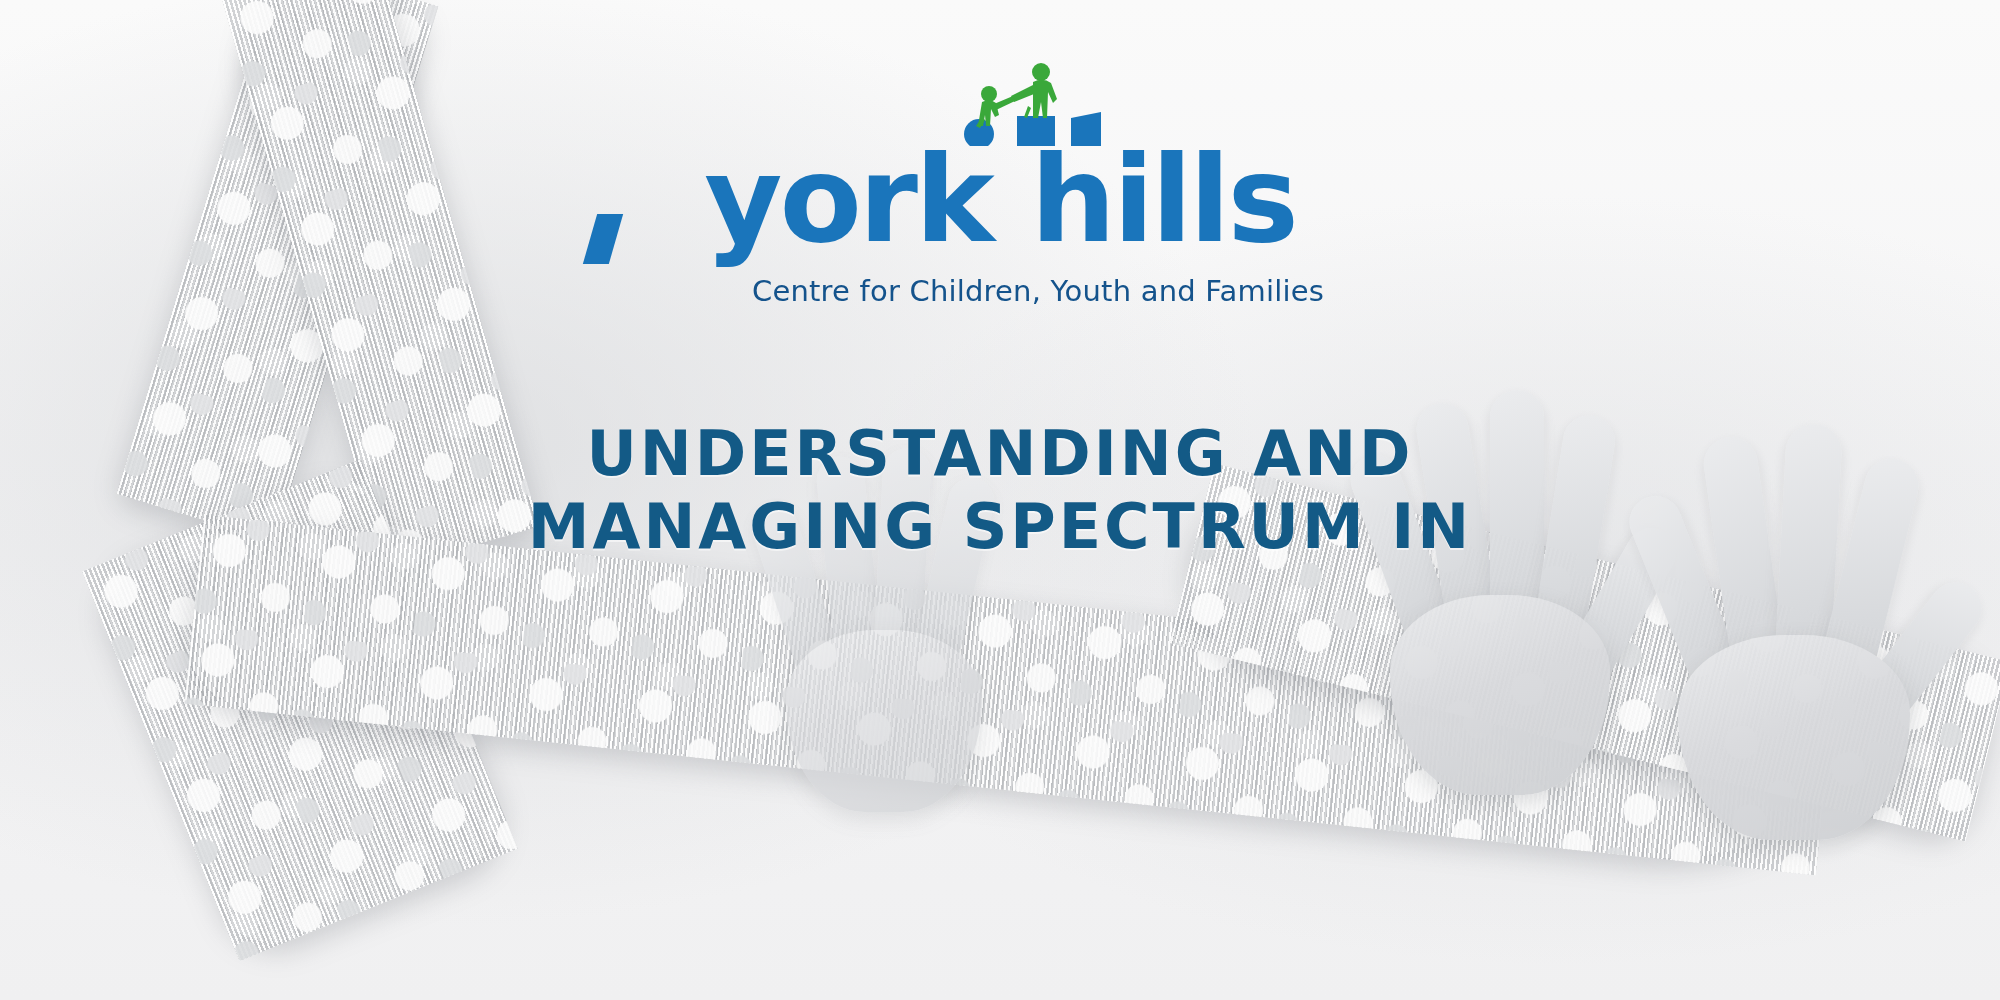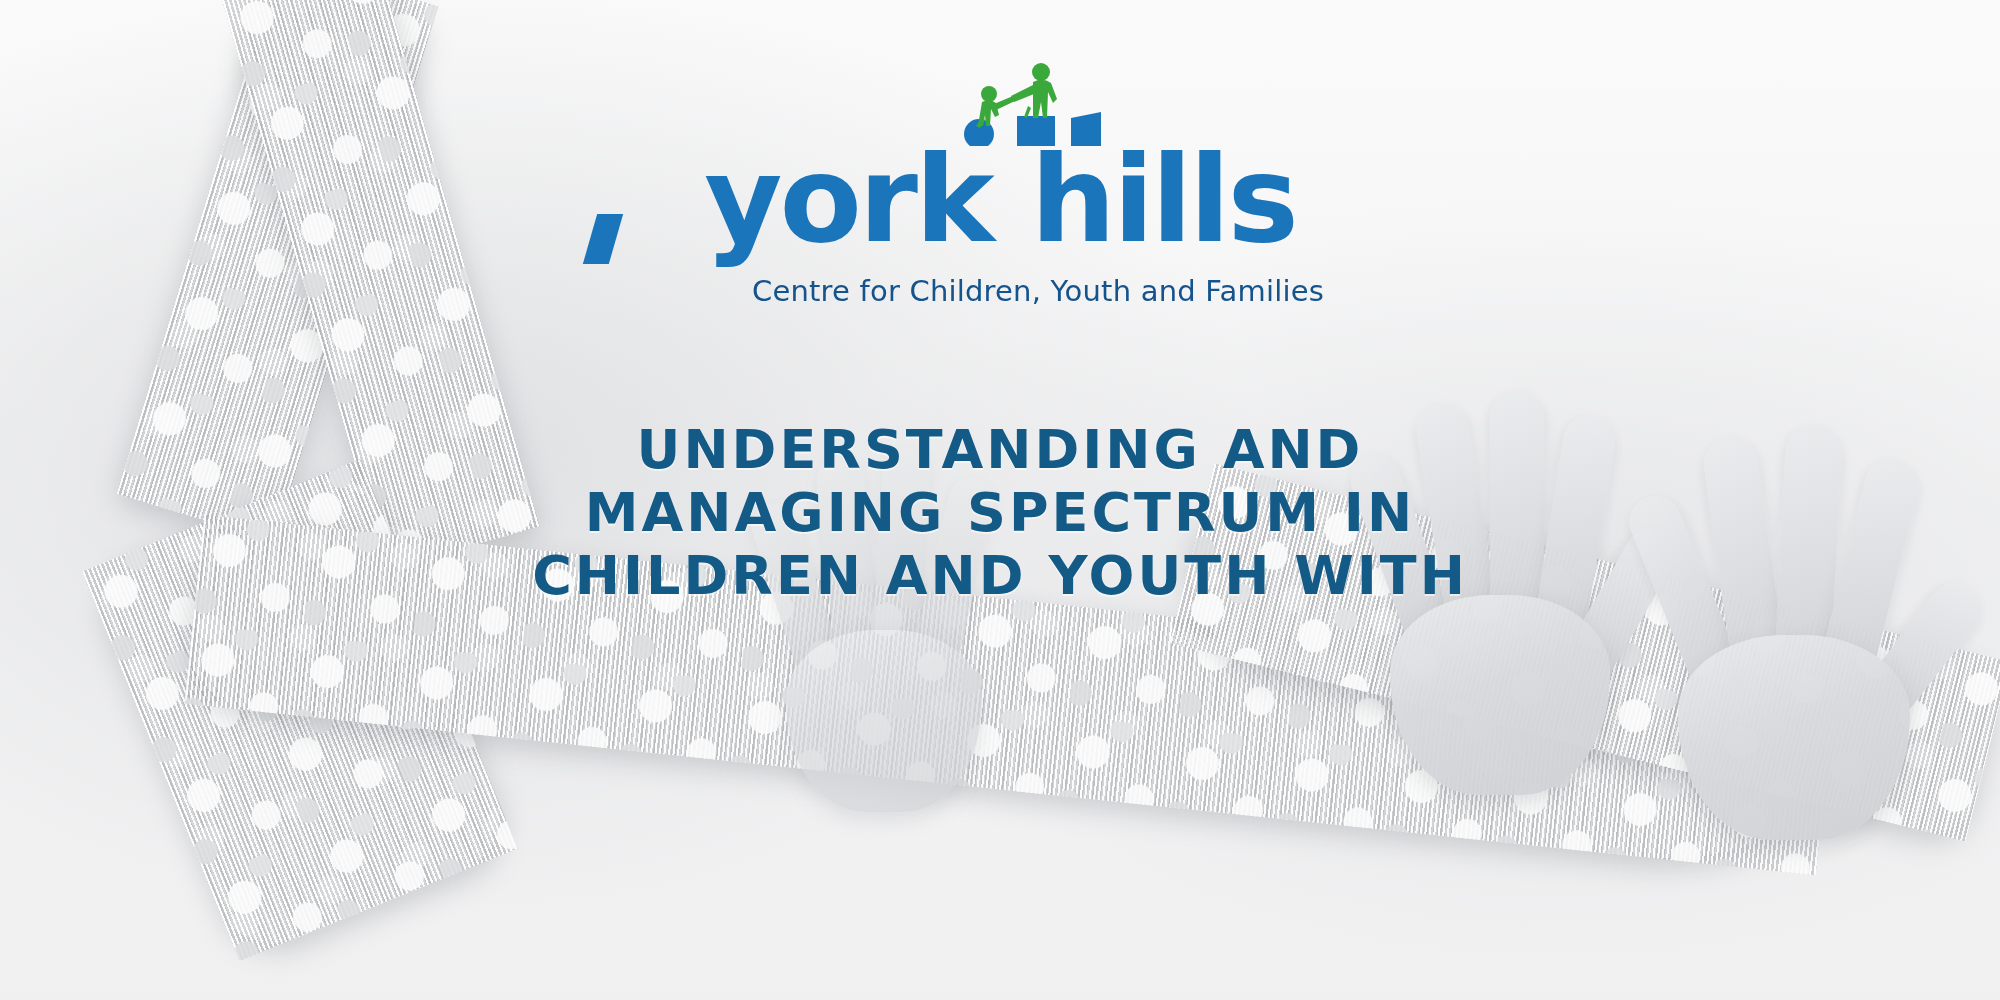--- a/index.html
+++ b/index.html
@@ -167,21 +167,21 @@
 
   
   .headline {
     position: absolute;
     left: 0; right: 0;
     top: 418px;
     text-align: center;
     color: #135a86;
     font-family: "DejaVu Sans", sans-serif;
     font-weight: bold;
-    font-size: 54px;
+    font-size: 62px;
     line-height: 1.17;
     letter-spacing: 3px;
     text-shadow: 0 2px 0 rgba(255,255,255,0.55);
   }
   .headline .hl-line { display: block; white-space: nowrap; }
 </style>
 </head>
 <body>
 
 <div id="stage">
@@ -265,16 +265,15 @@
     <div class="logo-word">york hills</div>
     <div class="logo-rule-wrap" style="position:relative;width:0;height:0;">
       <div class="logo-rule" style="left:-410px; bottom:-4px;"></div>
     </div>
     <div class="logo-tag">Centre for Children, Youth and Families</div>
   </div>
 
   <div class="headline">
     <span class="hl-line">UNDERSTANDING AND</span>
     <span class="hl-line">MANAGING SPECTRUM IN</span>
-    <span class="hl-line">CHILDREN AND YOUTH WITH</span>
   </div>
 
 </div>
 
 </body></html>

